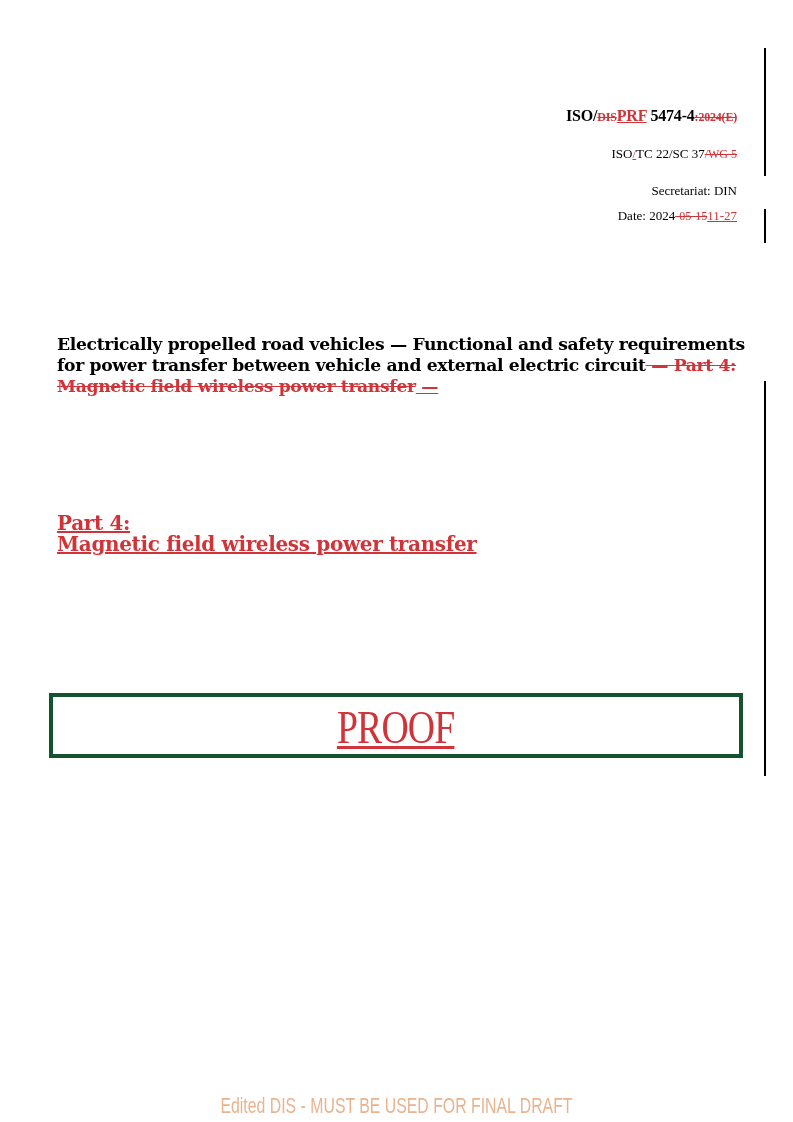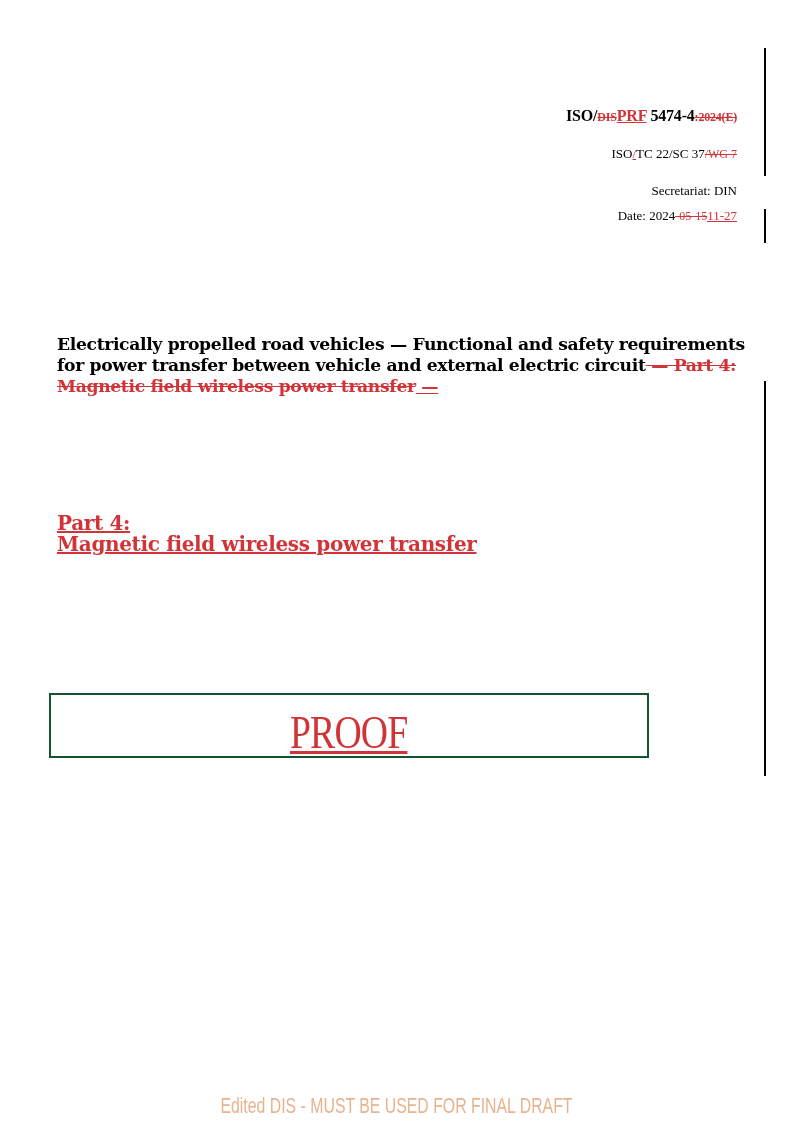--- a/index.html
+++ b/index.html
@@ -78,26 +78,26 @@
       font-size: 20px;
       line-height: 21px;
       letter-spacing: -0.35px;
     }
     #part-block div { width: max-content; }
 
     #proof-box {
       position: absolute;
       left: 49px;
       top: 693px;
-      width: 600px;
+      width: 694px;
       height: 65px;
-      border: 2px solid #14532d;
+      border: 4px solid #14532d;
       box-sizing: border-box;
       display: flex;
-      align-items: flex-end;
+      align-items: center;
       justify-content: center;
     }
     #proof-text {
       font-family: "Liberation Serif", "DejaVu Serif", serif;
       font-size: 46px;
       color: #d13438;
       text-decoration: underline;
       text-decoration-thickness: 3px;
       text-underline-offset: 3px;
       letter-spacing: -1px;
@@ -122,21 +122,21 @@
 </head>
 <body>
 
 <div class="change-bar" style="top:48px;height:128px;"></div>
 <div class="change-bar" style="top:209px;height:34px;"></div>
 <div class="change-bar" style="top:381px;height:395px;"></div>
 
 <div id="header-block">
   <div id="doc-ref"><span>ISO/</span><span class="del small">DIS</span><span class="ins">PRF</span><span> 5474-4</span><span class="del small">:2024(E)</span></div>
 
-  <div id="committee" class="meta-line"><span>ISO</span><span class="ins">/</span><span>TC 22/SC 37</span><span class="del">/WG 7</span></div>
+  <div id="committee" class="meta-line"><span>ISO</span><span class="ins">/</span><span>TC 22/SC 37</span><span class="del">/WG 5</span></div>
 
   <div id="secretariat" class="meta-line">Secretariat: DIN</div>
 
   <div id="date-line" class="meta-line"><span>Date: 2024</span><span class="del">-05-15</span><span class="ins">11-27</span></div>
 </div>
 
 <div id="title-block"><span>Electrically propelled road vehicles — Functional and safety requirements for power transfer between vehicle and external electric circuit</span><span class="del"> — Part 4: Magnetic field wireless power transfer</span><span class="ins"> —</span></div>
 
 <div id="part-block">
   <div class="ins">Part 4:</div>

